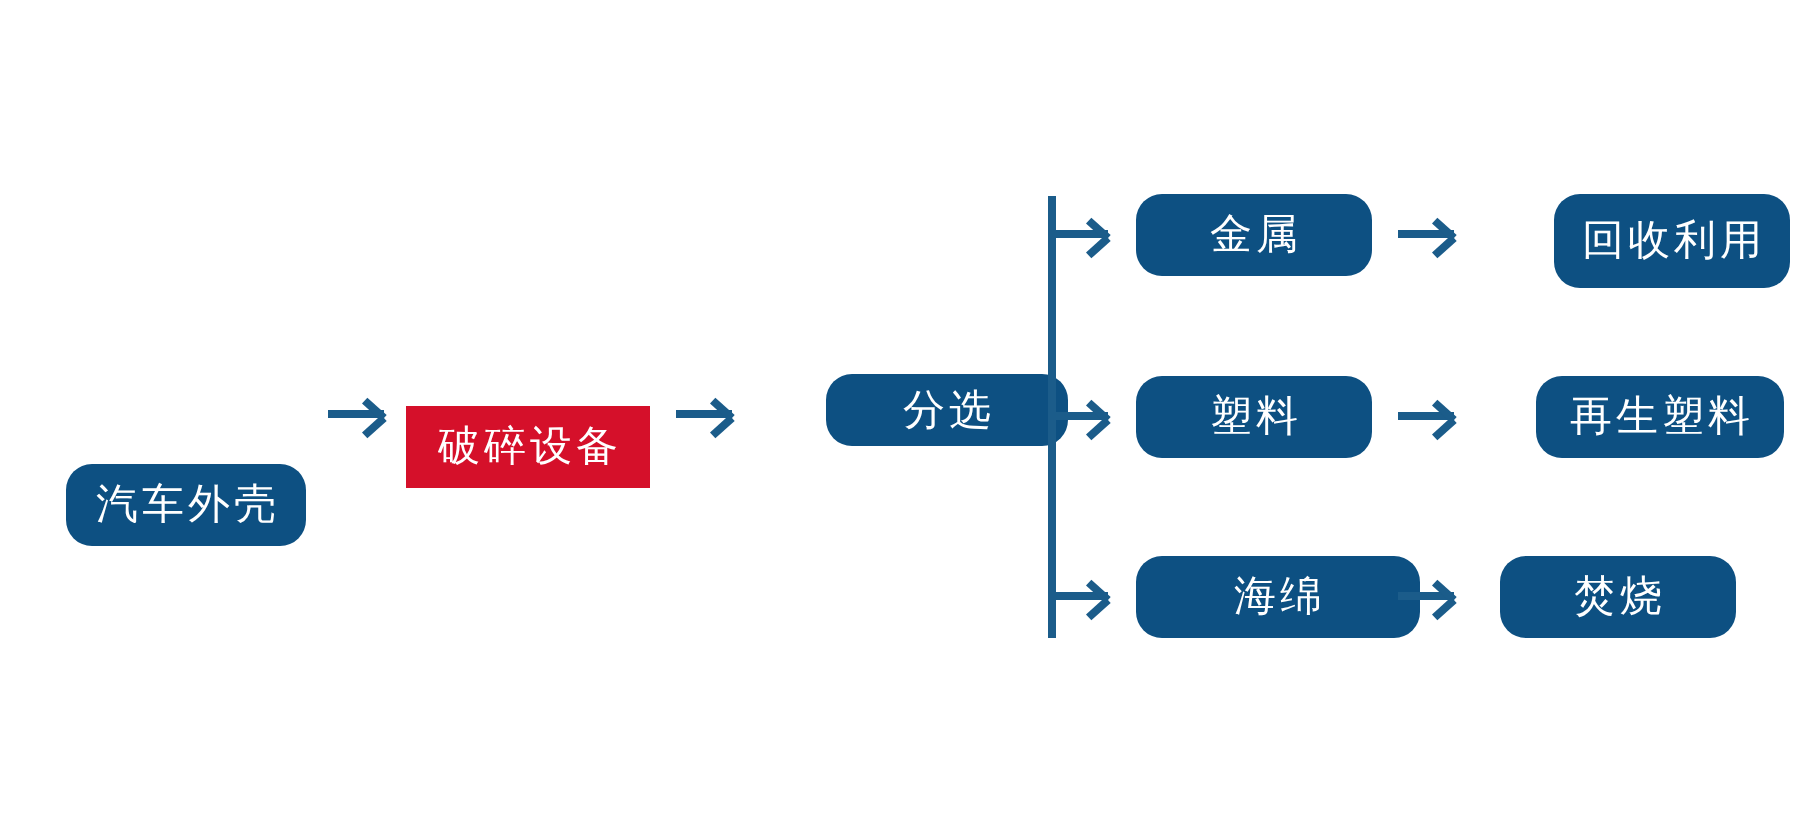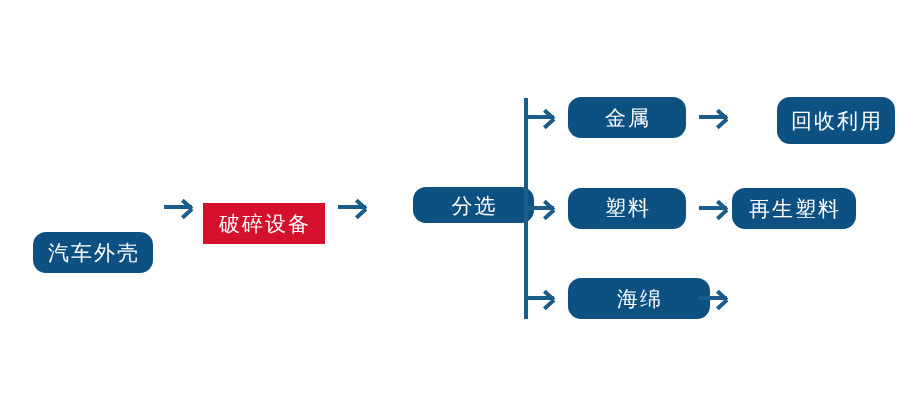--- a/index.html
+++ b/index.html
@@ -92,31 +92,32 @@
       <span class="shaft" style="width: 28px;"></span>
       <span class="head up" style="left: 15px;"></span>
       <span class="head down" style="left: 15px;"></span>
     </div>
     <div class="node blue" style="left: 777px; top: 97px; width: 118px; height: 47px;">回收利用</div>
     <div class="arrow" style="left: 526px; top: 195px; width: 28px;">
       <span class="shaft" style="width: 28px;"></span>
       <span class="head up" style="left: 15px;"></span>
       <span class="head down" style="left: 15px;"></span>
     </div>
-    <div class="node blue" style="left: 568px; top: 188px; width: 118px; height: 41px; font-family: Liberation Serif, serif;">塑料</div>
+    <div class="node blue" style="left: 568px; top: 188px; width: 118px; height: 41px;">塑料</div>
     <div class="arrow" style="left: 699px; top: 195px; width: 28px;">
       <span class="shaft" style="width: 28px;"></span>
       <span class="head up" style="left: 15px;"></span>
       <span class="head down" style="left: 15px;"></span>
     </div>
-    <div class="node blue" style="left: 732px; top: 188px; width: 124px; height: 41px;">再生塑料</div>
+    <div class="node blue" style="left: 768px; top: 188px; width: 124px; height: 41px;">再生塑料</div>
     <div class="arrow" style="left: 526px; top: 285px; width: 28px;">
       <span class="shaft" style="width: 28px;"></span>
       <span class="head up" style="left: 15px;"></span>
       <span class="head down" style="left: 15px;"></span>
     </div>
     <div class="node blue" style="left: 568px; top: 278px; width: 142px; height: 41px;">海绵</div>
     <div class="arrow" style="left: 699px; top: 285px; width: 28px;">
       <span class="shaft" style="width: 28px;"></span>
       <span class="head up" style="left: 15px;"></span>
       <span class="head down" style="left: 15px;"></span>
     </div>
+    <div class="node blue" style="left: 750px; top: 278px; width: 118px; height: 41px;">焚烧</div>
   </div>
 
 </body></html>

